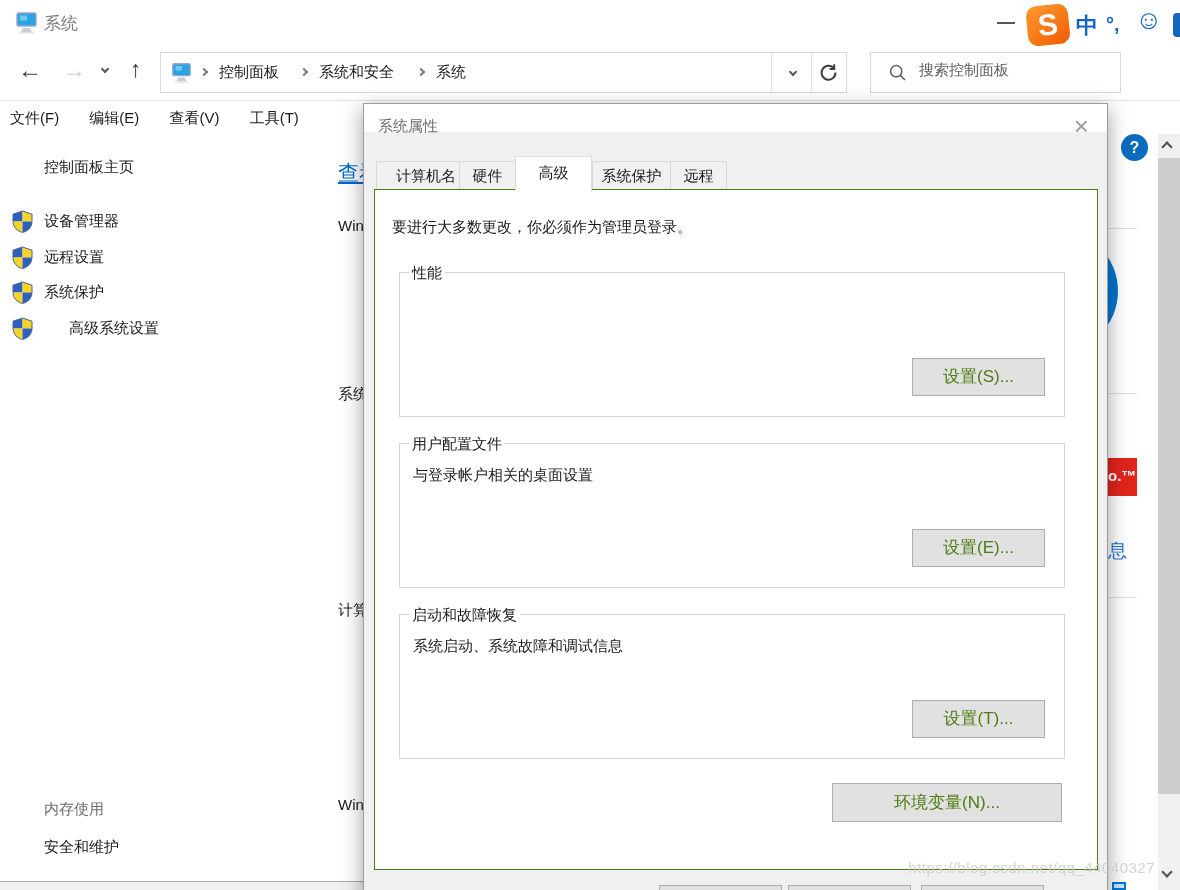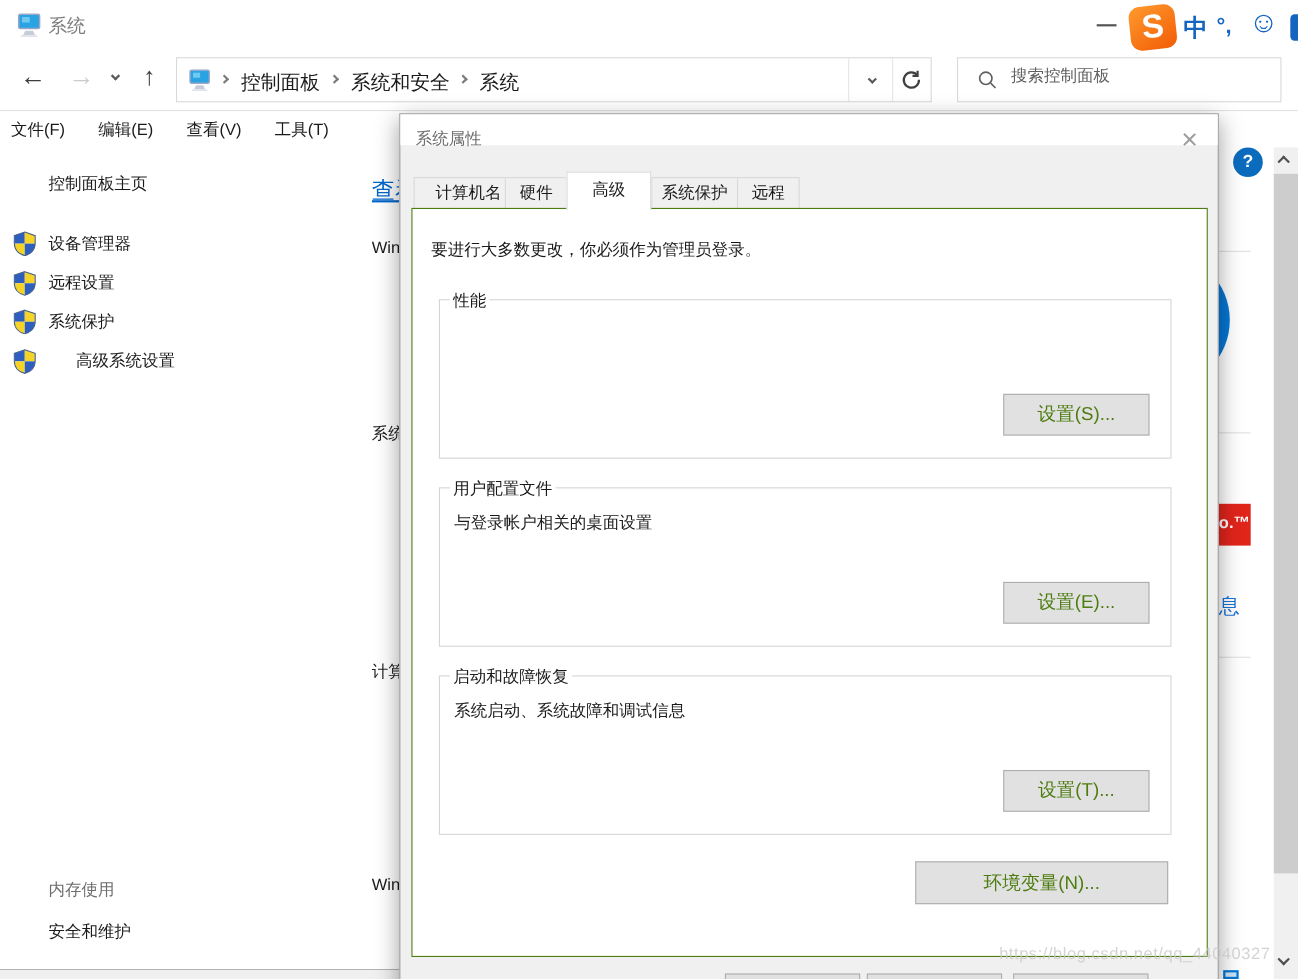--- a/index.html
+++ b/index.html
@@ -19,21 +19,21 @@
   .chev.right { transform:rotate(45deg); }
   .chev.down  { transform:rotate(135deg); }
   .chev.up    { transform:rotate(-45deg); }
 
   
   #titlebar { left:0; top:0; width:1180px; height:47px; background:#fff; }
   #navbar   { left:0; top:47px; width:1180px; height:54px; background:#fff; border-bottom:1px solid #e2e2e2; }
   #menubar  { left:0; top:102px; width:1180px; height:34px; background:#fff; }
   .navglyph { font-size:24px; line-height:24px; color:#3b3b3b; }
   .boxed { background:#fff; border:1px solid #d9d9d9; height:41px; }
-  .crumb { font-size:18px; color:#1a1a1a; }
+  .crumb { font-size:15px; color:#1a1a1a; }
   .menu-item { display:inline-block; margin-right:26px; font-size:15px; color:#1a1a1a; }
 
   
   .side-link { font-size:15px; color:#1a1a1a; }
   .shield { width:21px; height:23px; display:inline-block; }
 
   
   #dialog {
     left:363px; top:103px; width:745px; height:800px; background:#f0f0f0;
     border:1px solid #9b9b9b; box-shadow:0 6px 20px rgba(0,0,0,.38); z-index:10;
@@ -126,21 +126,21 @@
       <span class="abs chev sm down" style="right:50px; top:16px;"></span>
       <span class="abs" style="right:34px; top:0; width:1px; height:39px; background:#e6e6e6;"></span>
       <span class="abs" style="right:7px; top:9px;">
         <svg width="21" height="21" viewBox="0 0 20 20">
           <path d="M15.2 6.2 A6.6 6.6 0 1 0 16.6 10" fill="none" stroke="#404040" stroke-width="1.9"></path>
           <path d="M15.4 2.2 v4.4 h-4.4" fill="none" stroke="#404040" stroke-width="1.9"></path>
         </svg>
       </span>
     </div>
 
-    <div class="abs boxed" style="left:870px; top:5px; width:295px;">
+    <div class="abs boxed" style="left:870px; top:5px; width:251px;">
       <span class="abs" style="left:17px; top:10px;">
         <svg width="20" height="20" viewBox="0 0 20 20">
           <circle cx="8.2" cy="8.2" r="5.6" fill="none" stroke="#5f5f5f" stroke-width="1.5"></circle>
           <line x1="12.6" y1="12.6" x2="17" y2="17" stroke="#5f5f5f" stroke-width="1.5"></line>
         </svg>
       </span>
       <input class="search abs" style="left: 48px; top: 8px;" type="text" placeholder="搜索控制面板">
     </div>
   </div>
 

